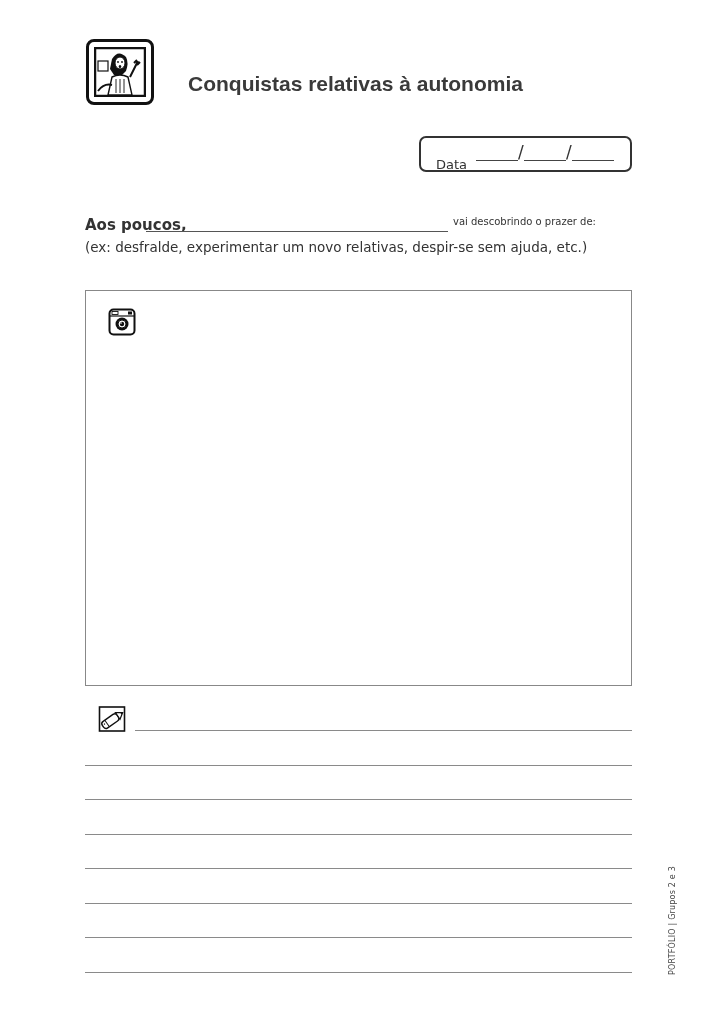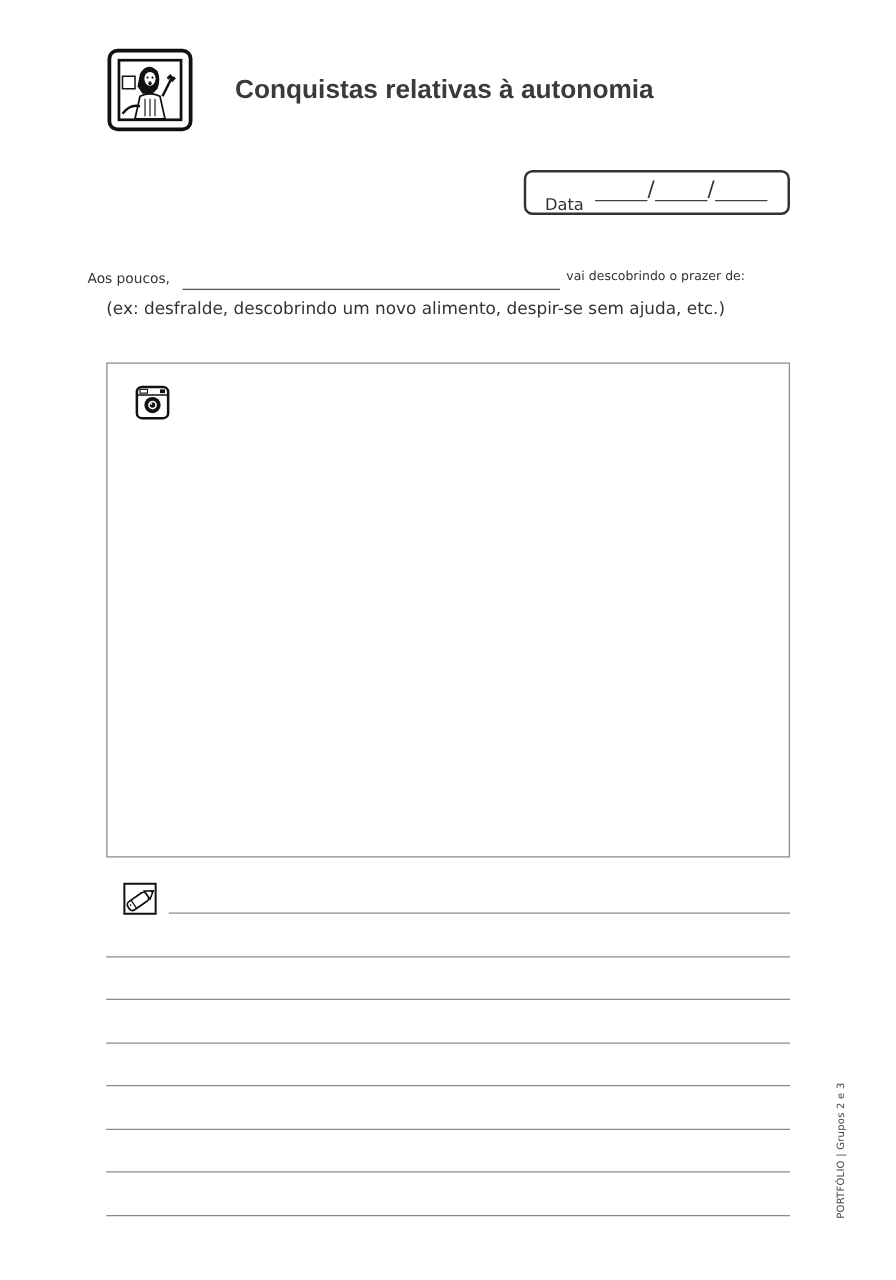--- a/index.html
+++ b/index.html
@@ -1,25 +1,25 @@
 <!DOCTYPE html>
 <html><head>
   <meta charset="utf-8">
   <style>
     html, body { margin: 0; padding: 0; background: #ffffff; }
     body { width: 717px; height: 1024px; position: relative; overflow: hidden; font-family: "DejaVu Sans", sans-serif; color: #3a3a3a; }
     .abs { position: absolute; }
     .header-icon { left: 86px; top: 39px; width: 68px; height: 66px; border: 3px solid #111; border-radius: 8px; box-sizing: border-box; background: #fff; }
     .header-icon svg { position: absolute; left: 5px; top: 5px; }
-    .title { left: 188px; top: 60px; font-family: "Liberation Sans", sans-serif; font-weight: bold; font-size: 21px; color: #3a3a3a; letter-spacing: 0px; white-space: nowrap; }
+    .title { left: 188px; top: 72px; font-family: "Liberation Sans", sans-serif; font-weight: bold; font-size: 21px; color: #3a3a3a; letter-spacing: 0px; white-space: nowrap; }
     .date-box { left: 419px; top: 136px; width: 213px; height: 36px; border: 2px solid #333; border-radius: 7px; box-sizing: border-box; }
     .date-label { left: 436px; top: 157px; font-size: 13px; color: #333; }
     .date-seg { height: 1px; background: #444; top: 160px; }
     .date-slash { top: 142px; font-size: 17px; color: #333; }
-    .line1 { left: 70px; top: 216px; font-size: 11px; color: #333; white-space: nowrap; }
+    .line1 { left: 85px; top: 216px; font-size: 15px; color: #333; white-space: nowrap; font-weight: bold; }
     .blank { left: 146px; top: 231px; width: 302px; height: 1px; background: #555; }
     .line1b { left: 453px; top: 216px; font-size: 10px; color: #333; white-space: nowrap; }
     .line2 { left: 85px; top: 239px; font-size: 13.5px; color: #333; white-space: nowrap; }
     .photo-box { left: 85px; top: 290px; width: 547px; height: 396px; border: 1px solid #888; box-sizing: border-box; }
     .camera-icon { left: 108px; top: 308px; width: 28px; height: 28px; }
     .pencil-icon { left: 98px; top: 705px; width: 30px; height: 28px; }
     .rule { left: 85px; width: 547px; height: 1px; background: #8a8a8a; }
     .rule-first { left: 135px; width: 497px; }
     .footer { left: 668px; top: 975px; transform-origin: 0 0; transform: rotate(-90deg); font-size: 8px; color: #444; white-space: nowrap; letter-spacing: 0.2px; }
   </style>
@@ -48,21 +48,21 @@
 <div class="abs date-label">Data</div>
 <div class="abs date-seg" style="left:476px;width:42px;"></div>
 <div class="abs date-slash" style="left:518px;">/</div>
 <div class="abs date-seg" style="left:524px;width:42px;"></div>
 <div class="abs date-slash" style="left:566px;">/</div>
 <div class="abs date-seg" style="left:572px;width:42px;"></div>
 
 <div class="abs line1">Aos poucos,</div>
 <div class="abs blank"></div>
 <div class="abs line1b">vai descobrindo o prazer de:</div>
-<div class="abs line2">(ex: desfralde, descobrindo um novo alimento, despir-se sem ajuda, etc.)</div>
+<div class="abs line2">(ex: desfralde, experimentar um novo relativas, despir-se sem ajuda, etc.)</div>
 
 <div class="abs photo-box"></div>
 <div class="abs camera-icon">
   <svg width="28" height="28" viewBox="0 0 28 28">
     <rect x="1.5" y="1.5" width="25" height="25" rx="4" fill="#fff" stroke="#111" stroke-width="2"></rect>
     <line x1="2" y1="8" x2="26" y2="8" stroke="#111" stroke-width="1.2"></line>
     <rect x="4" y="3.5" width="6" height="3" fill="none" stroke="#111" stroke-width="0.9"></rect>
     <rect x="20" y="3.5" width="4" height="3" fill="#111"></rect>
     <circle cx="14" cy="16" r="6.5" fill="#111"></circle>
     <circle cx="14" cy="16" r="4" fill="#fff" stroke="#111" stroke-width="1"></circle>

